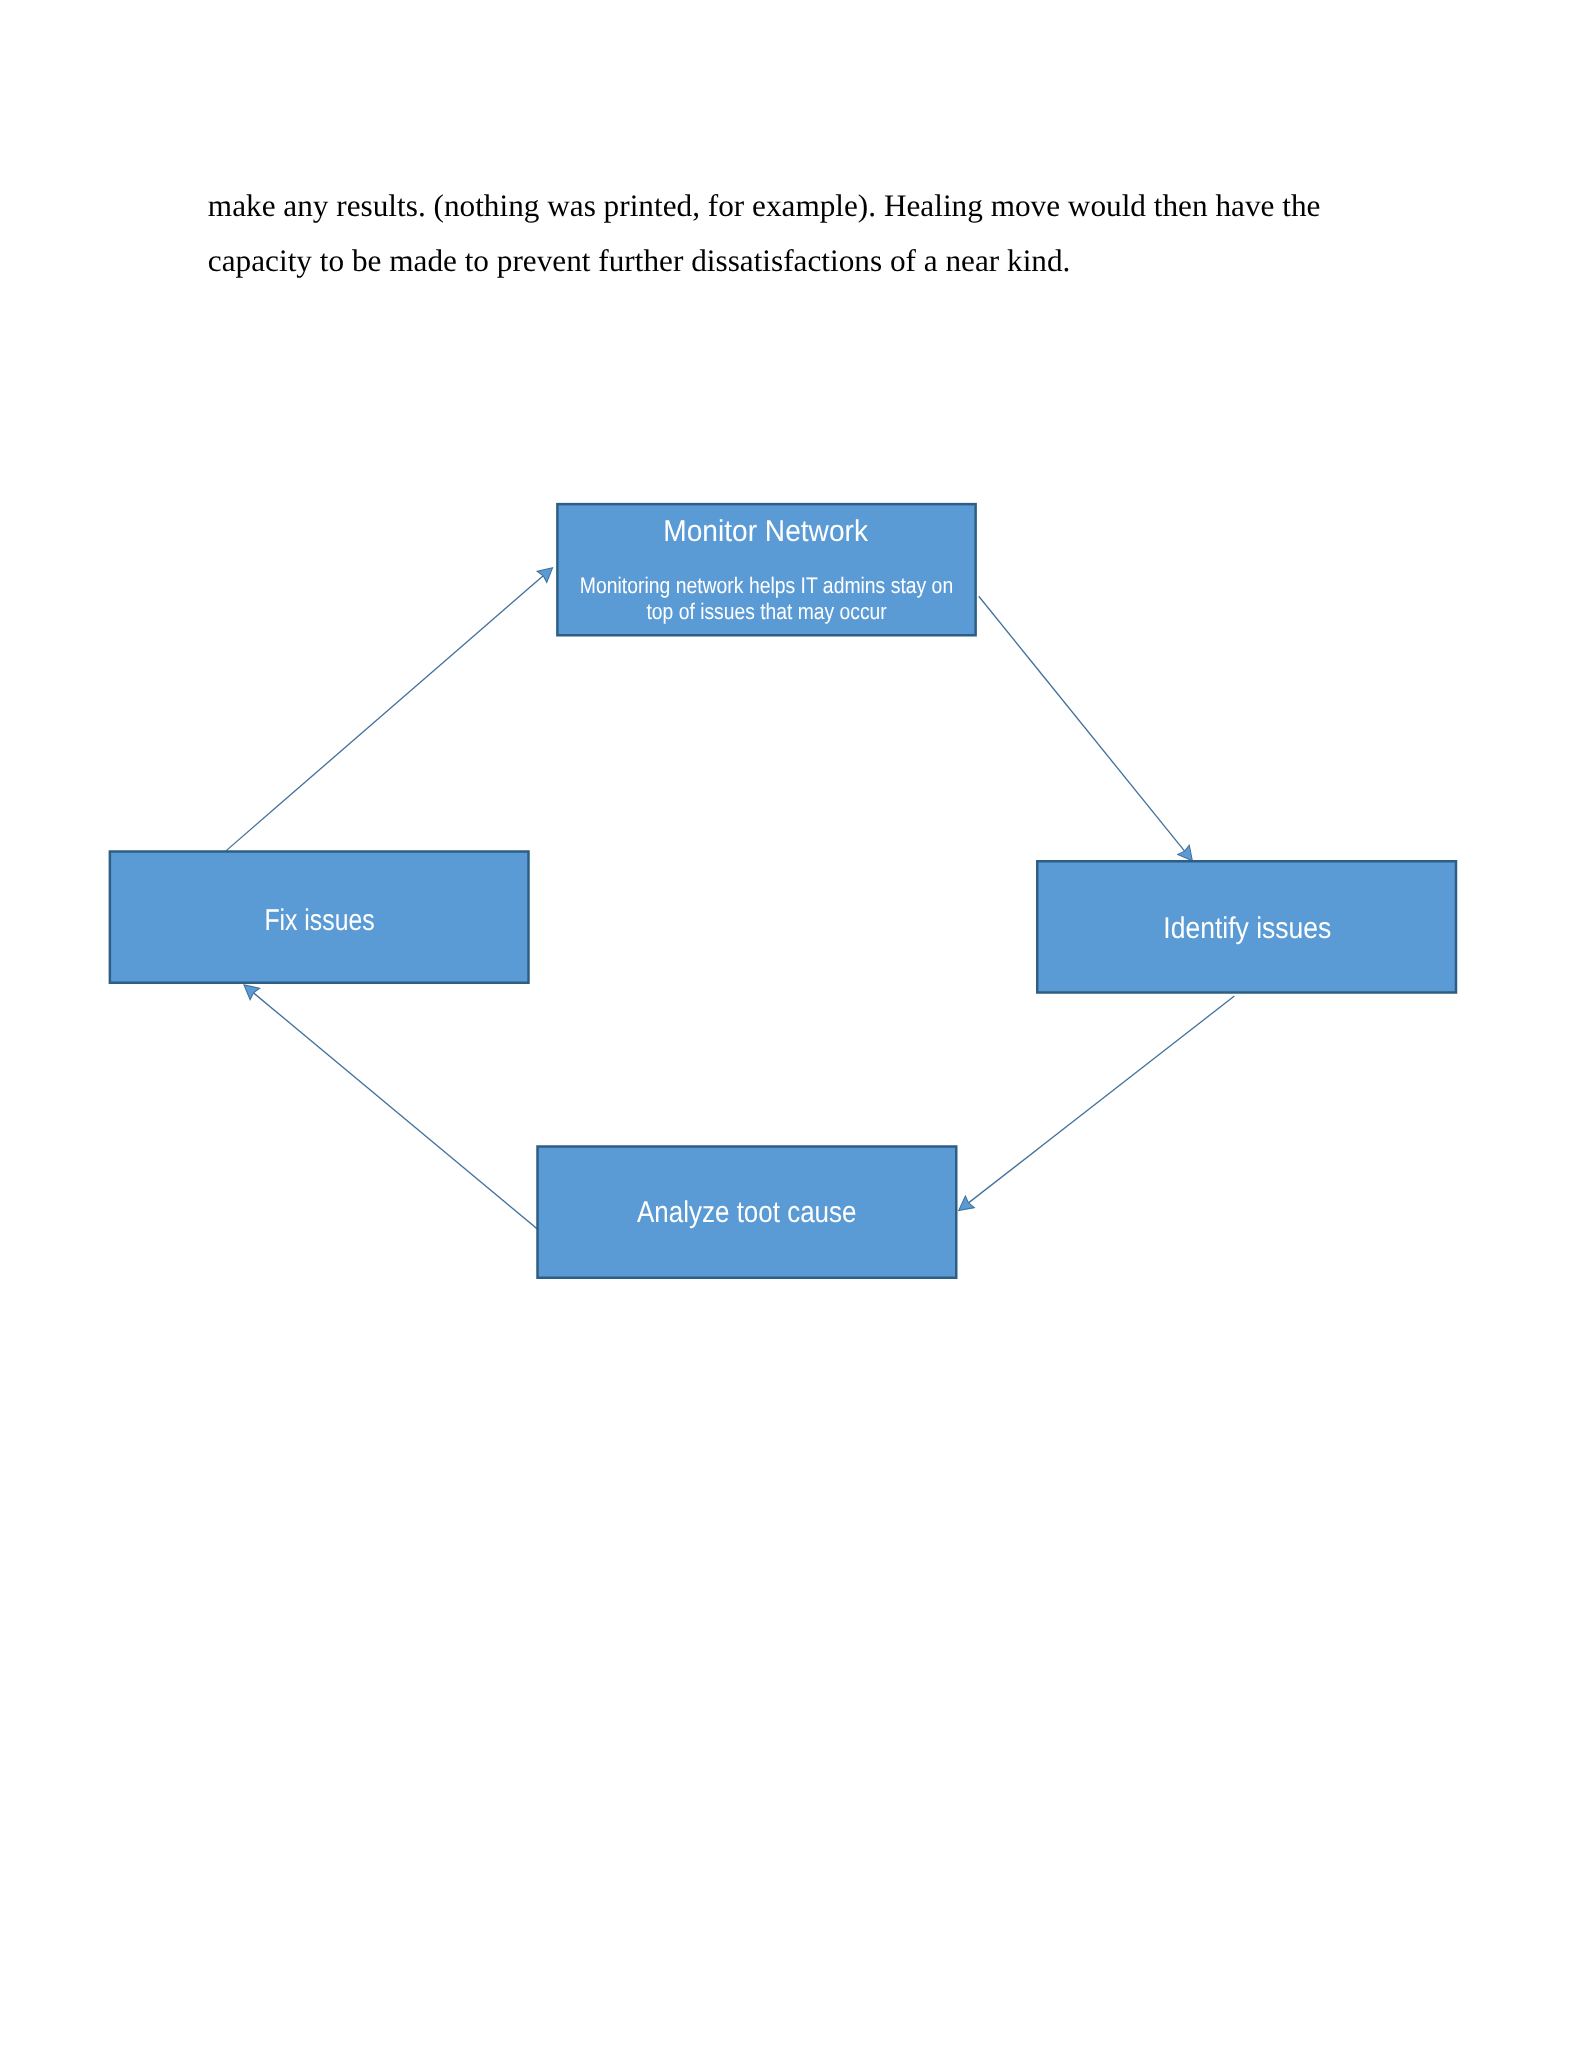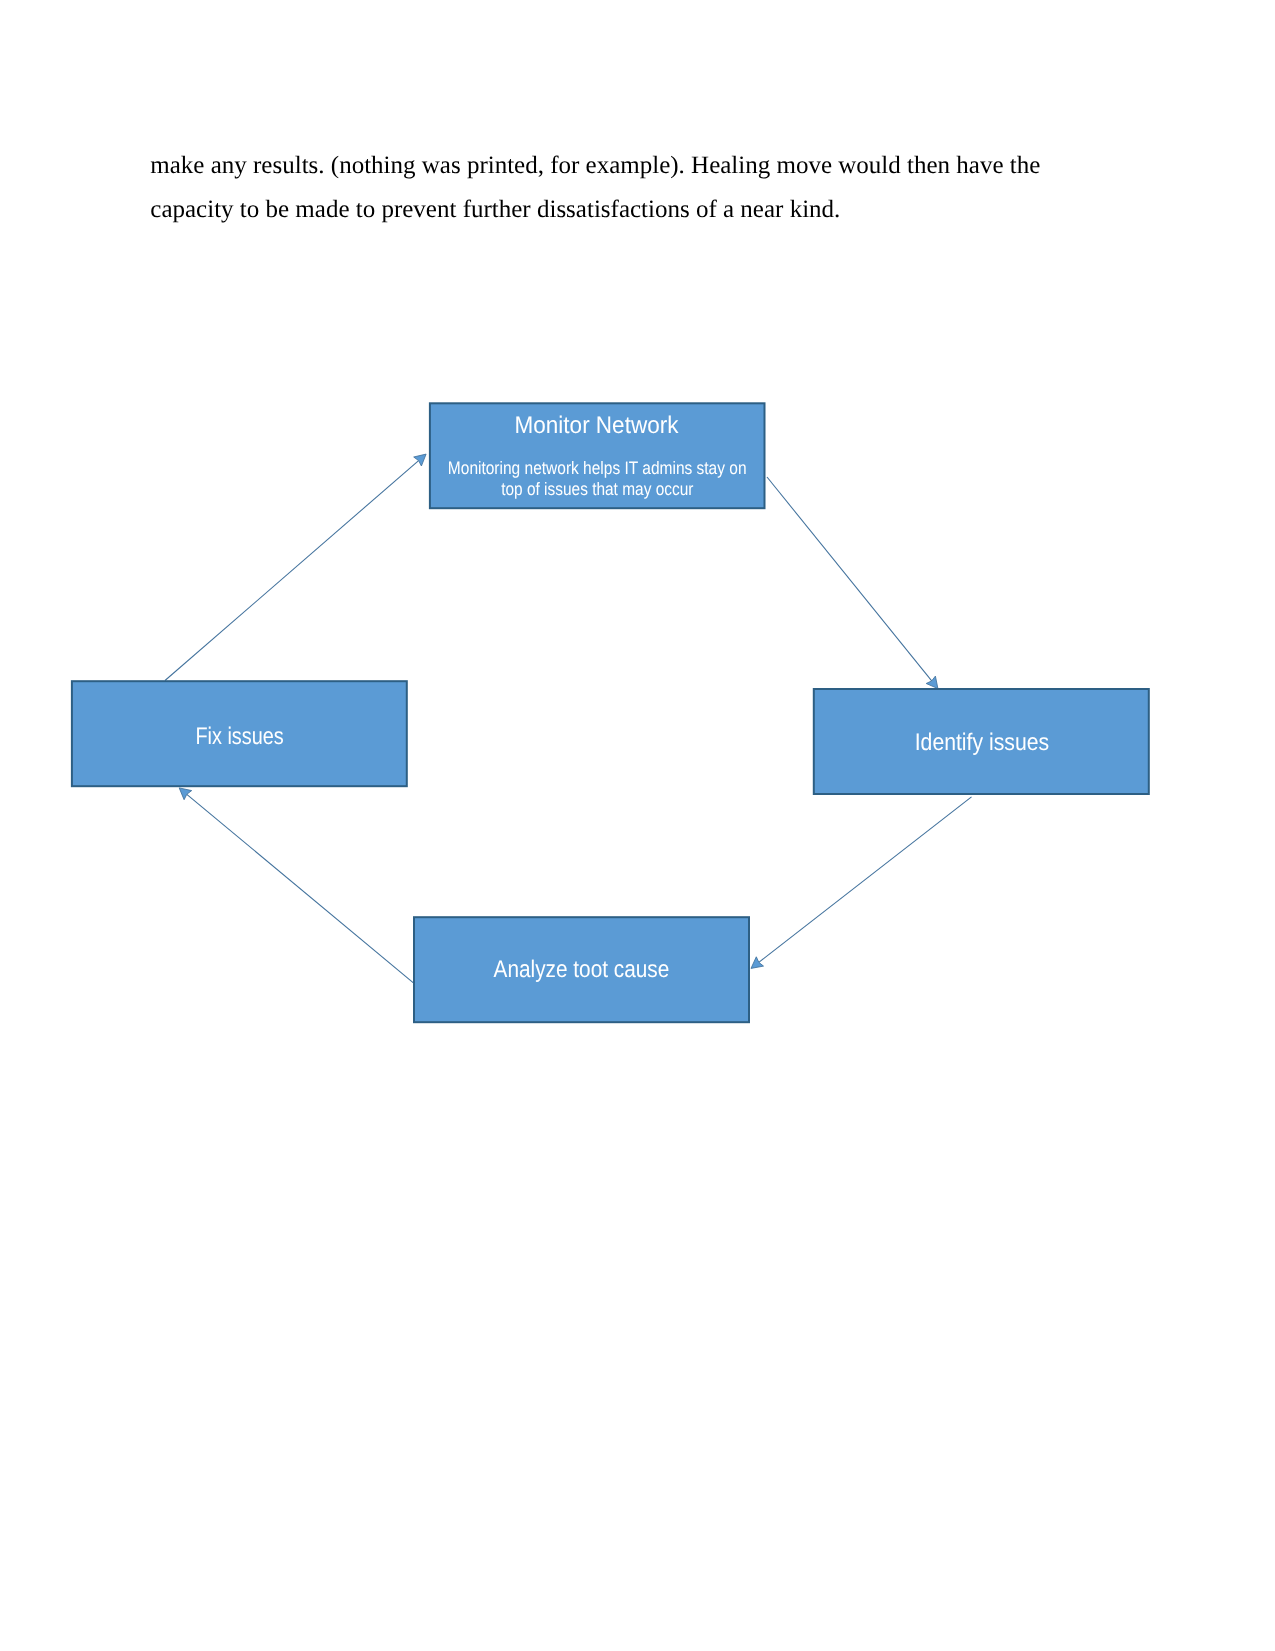--- a/index.html
+++ b/index.html
@@ -1,21 +1,21 @@
 <!DOCTYPE html>
 <html><head>
 <meta charset="utf-8">
 <title>Document page with network operations cycle diagram</title>
 <style>
   html,body{margin:0;padding:0;background:#ffffff;}
   body{width:1275px;height:1651px;position:relative;overflow:hidden;
        font-family:"Liberation Serif",serif;
        -webkit-font-smoothing:antialiased;
        text-rendering:geometricPrecision;}
-  .page{position:absolute;left:0;top:0;width:1025px;height:1651px;background:#fff;}
+  .page{position:absolute;left:16px;top:0;width:1025px;height:1651px;background:#fff;}
   .para{position:absolute;left:150.3px;top:144.1px;width:900px;transform:translateZ(0);
         font-size:25px;line-height:43.6px;color:#000000;
         font-family:"Liberation Serif",serif;}
   .diagram{position:absolute;left:0;top:0;width:1275px;height:1651px;display:block;}
   .node-title{font-family:"Liberation Sans",sans-serif;font-size:24px;fill:#ffffff;}
   .node-body{font-family:"Liberation Sans",sans-serif;font-size:18px;fill:#ffffff;}
 </style>
 </head>
 <body>
 

